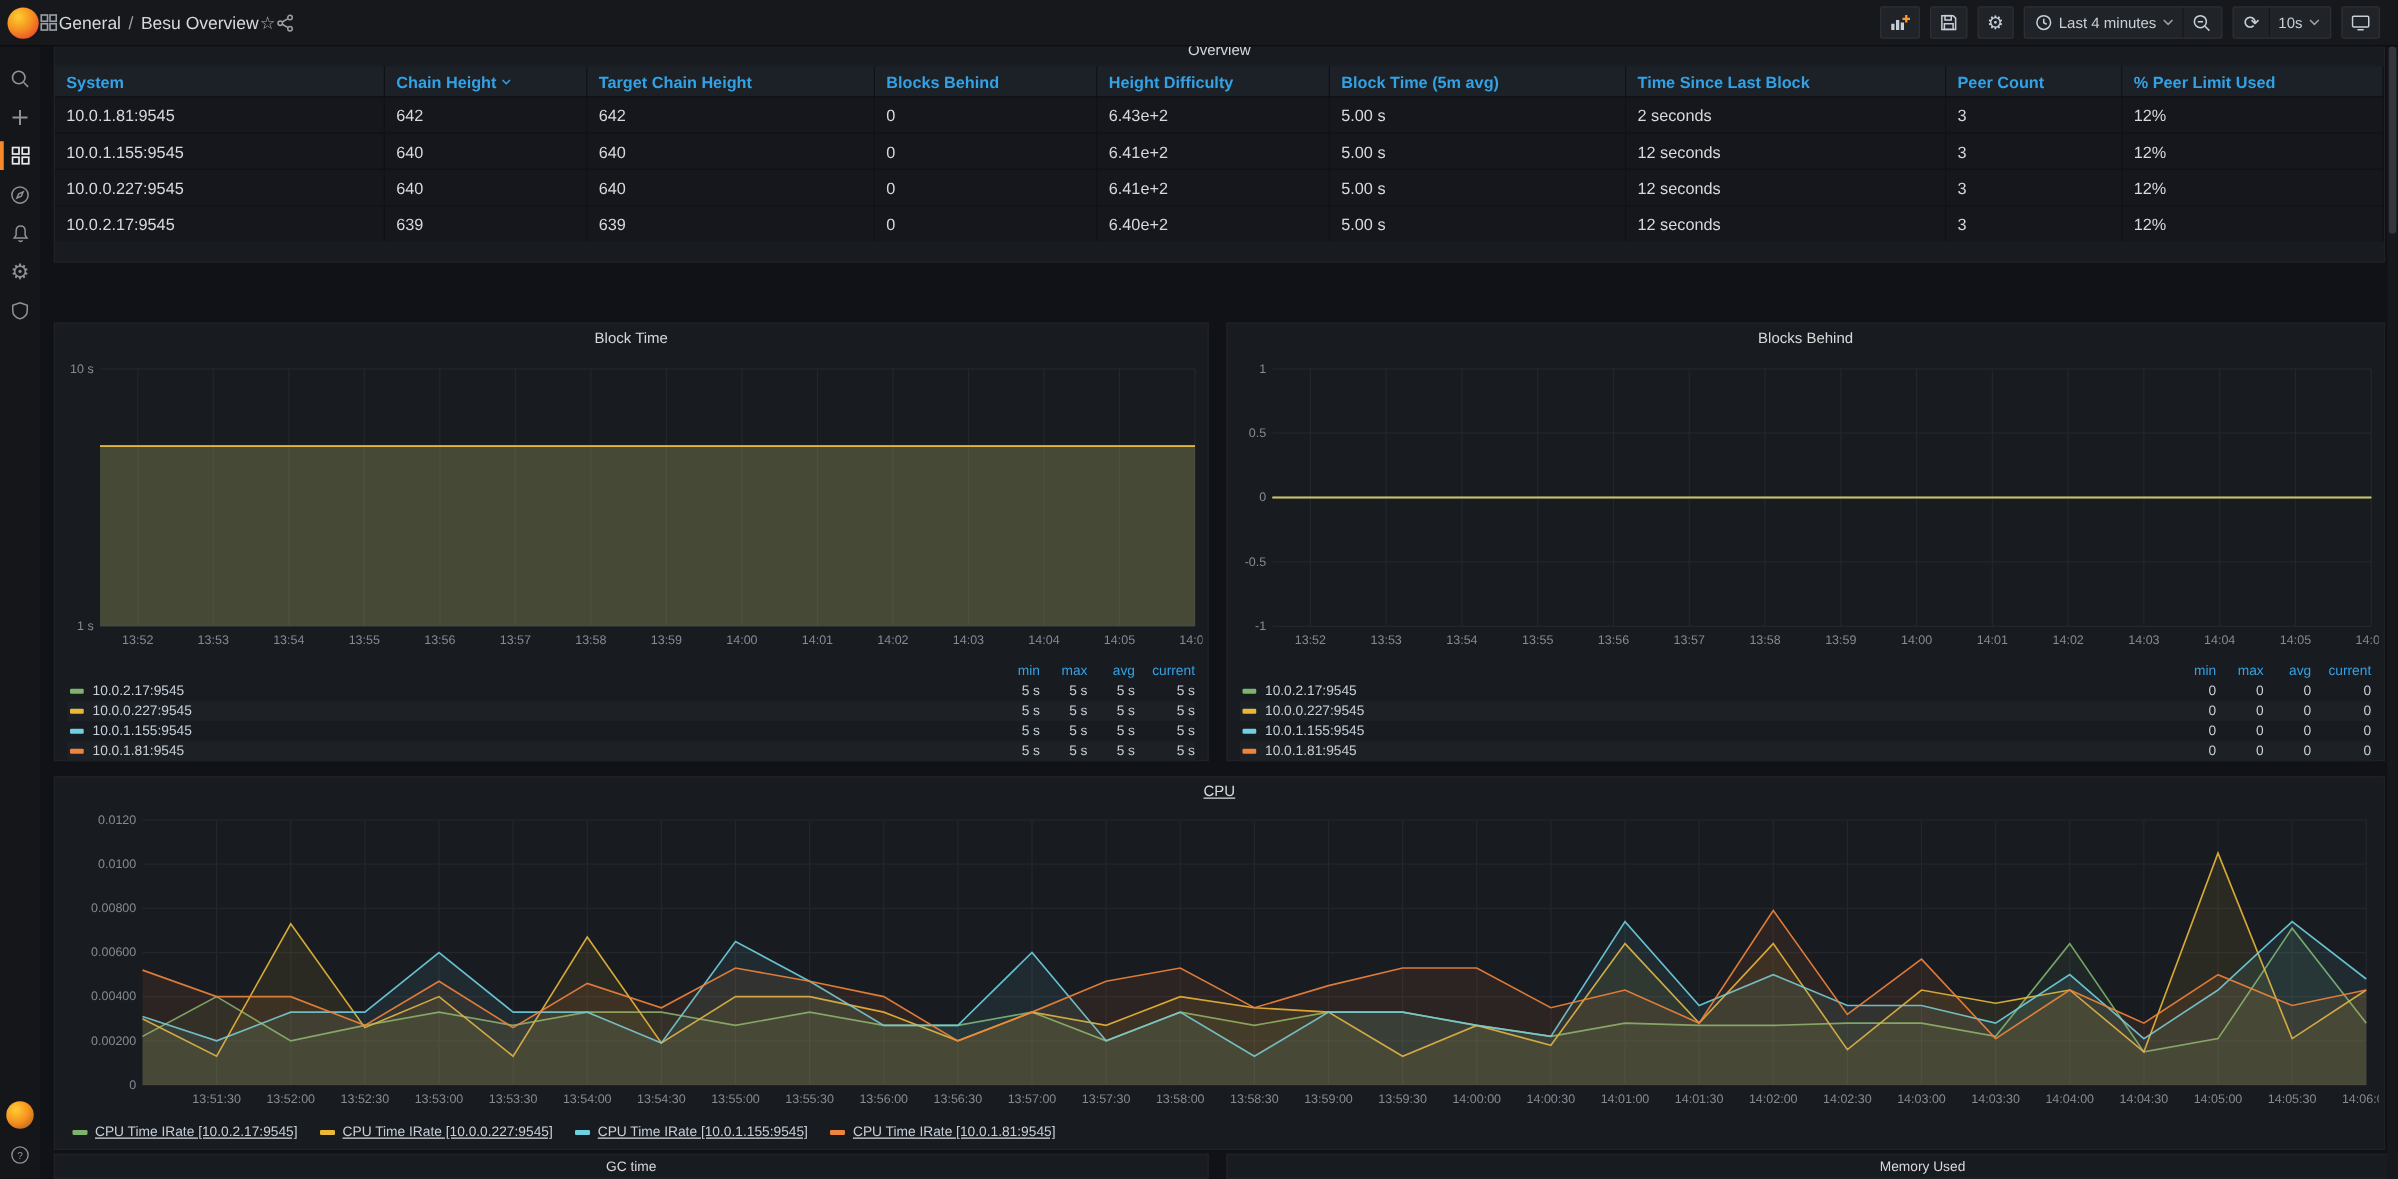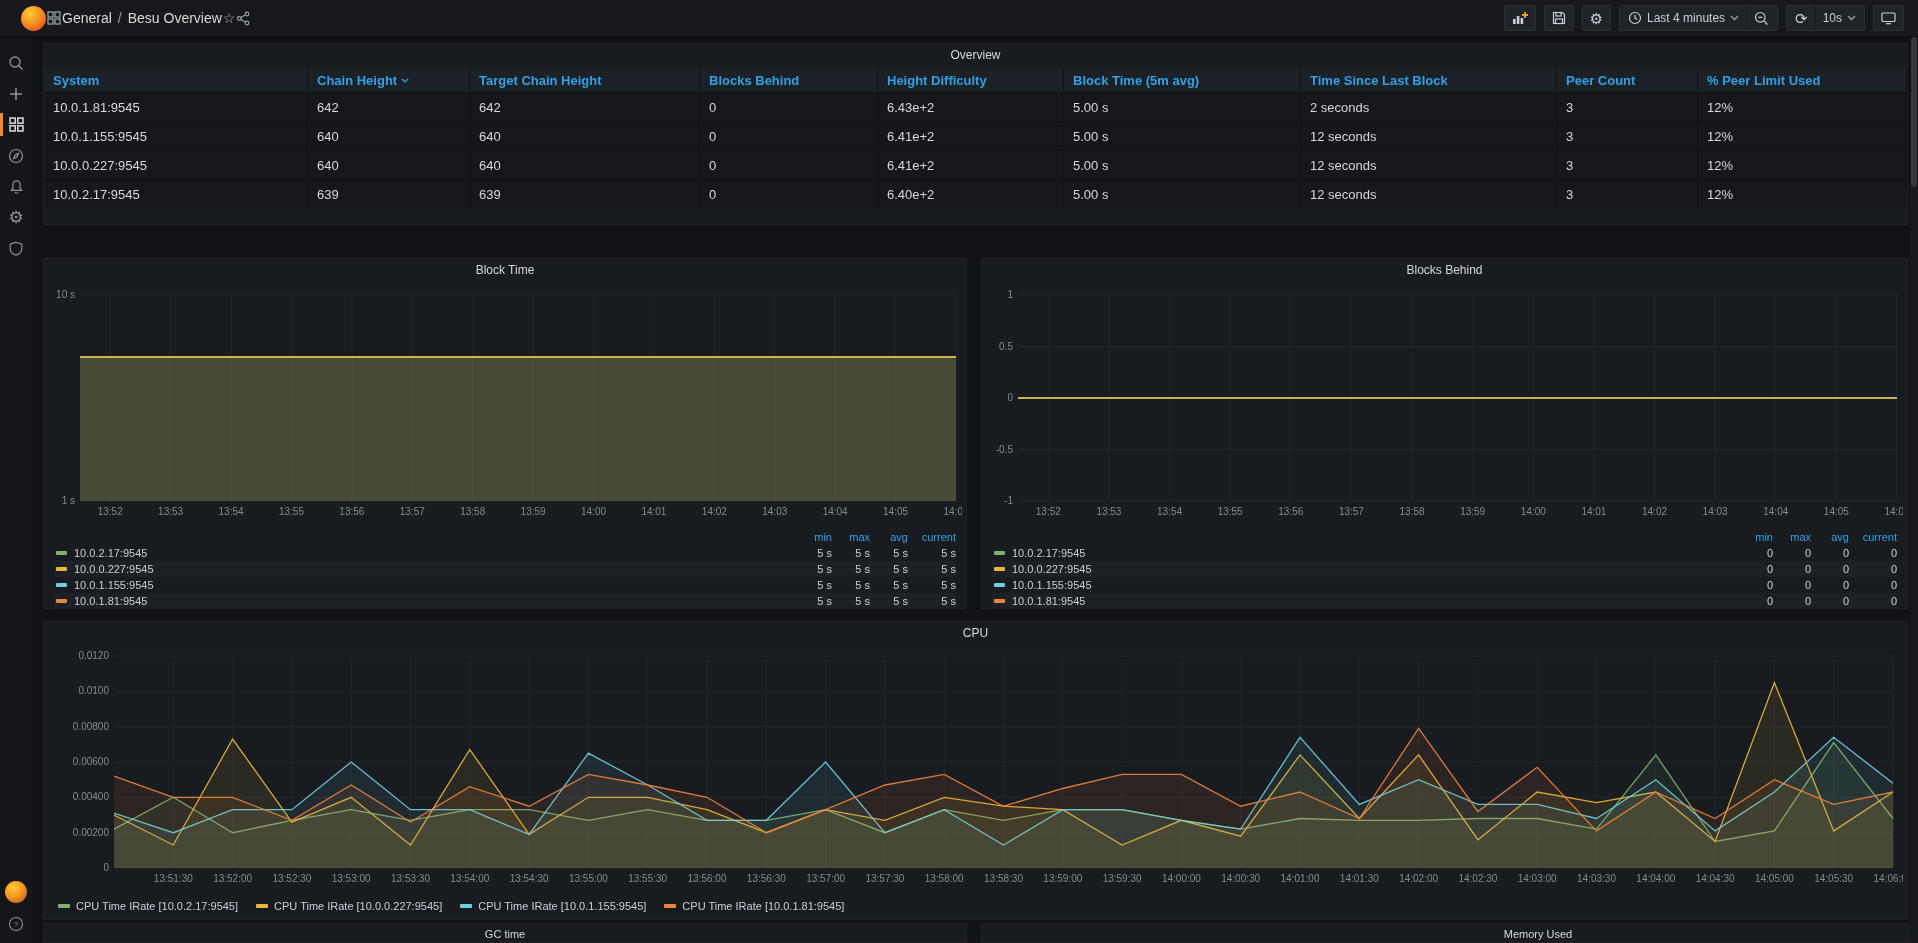--- a/index.html
+++ b/index.html
@@ -1,20 +1,20 @@
 <!DOCTYPE html>
 <html><head>
 <meta charset="utf-8">
 <style>
   * { margin:0; padding:0; box-sizing:border-box; }
   html,body { width:1918px; height:943px; overflow:hidden; background:#111217;
     font-family:"Liberation Sans", sans-serif; color:#d8d9da; }
   .navbar { position:absolute; left:0; top:0; width:1918px; height:37px; background:#16181c;
     border-bottom:1px solid #0c0d10; display:flex; align-items:center; justify-content:space-between; z-index:5; }
-  .nav-left { display:flex; align-items:center; gap:1px; padding-left:21px; }
+  .nav-left { display:flex; align-items:center; gap:1px; padding-left:6px; }
   .logo { width:25px; height:25px; border-radius:50%;
     background:radial-gradient(circle at 35% 30%, #ffcc32 0%, #f59120 45%, #ef5a28 75%, #b33a12 100%); }
   .nav-icon { color:#9aa0a6; display:flex; align-items:center; }
   .breadcrumb { font-size:14px; color:#d8d9da; display:flex; gap:6px; align-items:center; }
   .breadcrumb .sep { color:#9aa0a6; }
   .star { font-size:14px; color:#b4b7bc; }
   .nav-right { display:flex; align-items:center; gap:8px; padding-right:14px; }
   .btn, .btn-group { background:#202328; border:1px solid #2c3036; border-radius:2px; height:26px;
     display:flex; align-items:center; color:#c7d0d9; font-size:12px; }
   .btn { padding:0 7px; gap:5px; }
@@ -27,32 +27,32 @@
     color:#8e9297; position:relative; }
   .side-item.active::before { content:""; position:absolute; left:0; top:4px; bottom:4px; width:3px; background:#f68a2a; }
   .side-item.active { color:#e8eaed; }
   .side-bottom { margin-top:auto; margin-bottom:8px; display:flex; flex-direction:column; gap:10px; align-items:center; }
   .avatar { width:22px; height:22px; border-radius:50%;
     background:radial-gradient(circle at 35% 30%, #ffcc32 0%, #f59120 50%, #a8531f 100%); }
   .panel { position:absolute; background:#181b20; border:1px solid #202226; }
   .panel-title { height:22px; display:flex; align-items:center; justify-content:center;
     font-size:12px; color:#d8d9da; font-weight:500; }
   
-  #tablePanel { left:43px; top:43px; width:1865px; height:182px; }
+  #tablePanel { left:43px; top:28px; width:1865px; height:182px; }
   .grid-table { display:grid; grid-template-columns:264px 162px 230px 178px 186px 237px 256px 141px auto;
     font-size:13px; margin-top:2px; }
   .grid-table .th { background:#1c2027; color:#33a2e5; font-weight:700; padding:5px 9px; height:24px;
     border-right:1px solid #101114; display:flex; align-items:center; gap:4px; }
   .grid-table .td { background:#15171c; padding:0 9px; height:29px; display:flex; align-items:center;
     border-right:1px solid #101114; border-top:1px solid #101114; color:#d8d9da; }
   .c-green { color:#73bf69; } .c-red { color:#e02f44; }
   
   #btPanel { left:43px; top:258px; width:924px; height:351px; }
   #bbPanel { left:981px; top:258px; width:927px; height:351px; }
-  #cpuPanel { left:43px; top:621px; width:1865px; height:299px; }
+  #cpuPanel { left:43px; top:621px; width:1865px; height:299px;text-decoration:underline; }
   #gcPanel { left:43px; top:923px; width:924px; height:20px; }
   #memPanel { left:981px; top:923px; width:1114px; height:20px; }
   svg text { font-family:"Liberation Sans", sans-serif; font-size:10px; fill:#868b93; }
   .legend-stats { margin:2px 10px 0 10px; font-size:11px; }
   .legend-hdr { display:flex; justify-content:flex-end; color:#33a2e5; font-weight:400; height:14px; }
   .legend-hdr span { width:38px; text-align:right; }
   .legend-hdr span:last-child { width:48px; }
   .legend-row { display:flex; align-items:center; height:16px; padding-left:2px; }
   .legend-row:nth-child(odd) { background:#1d2025; }
   .legend-row .swatch { width:11px; height:4px; border-radius:1px; margin-right:7px; }

